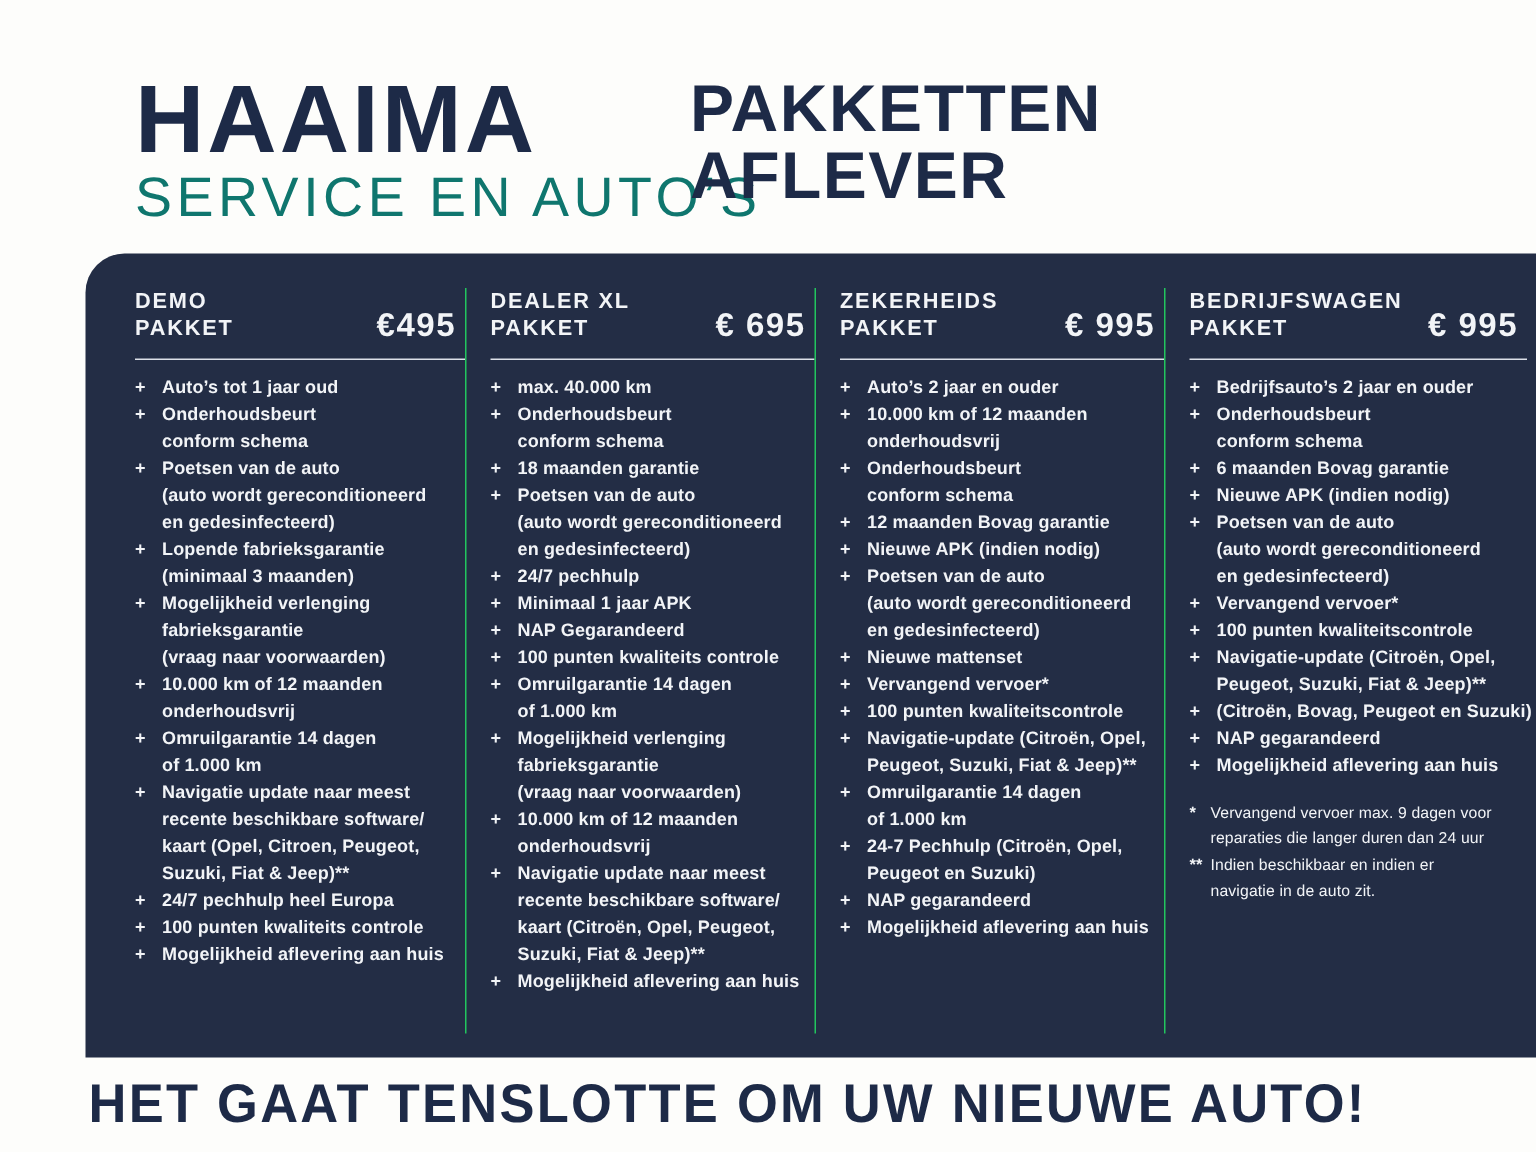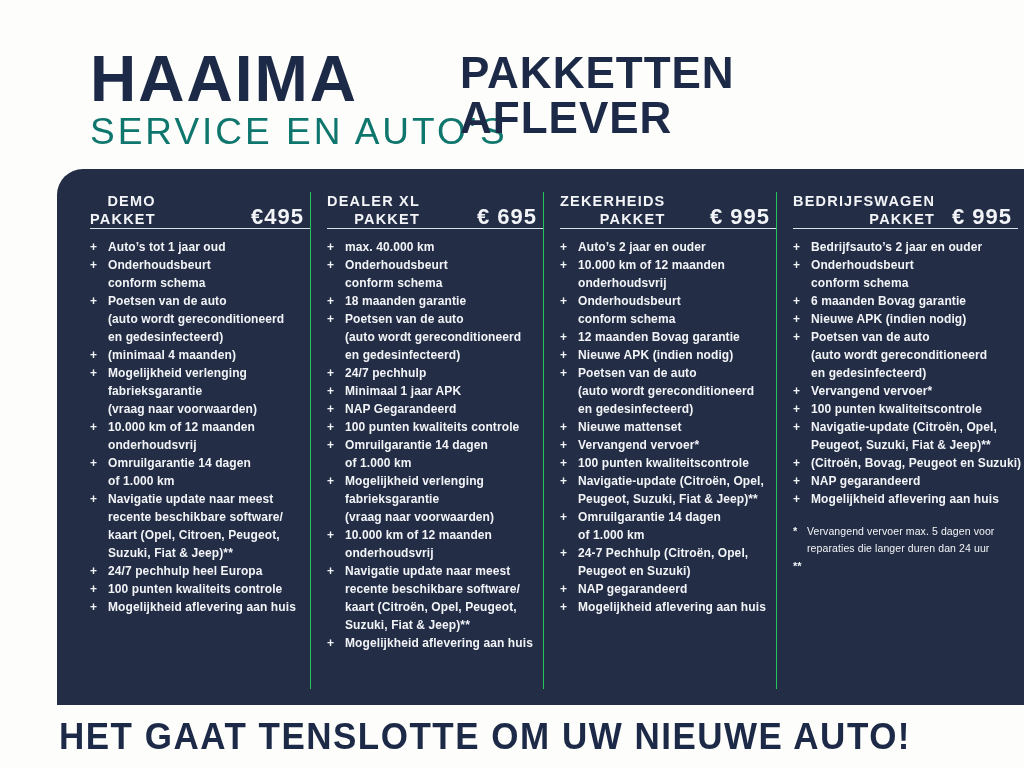--- a/index.html
+++ b/index.html
@@ -19,21 +19,21 @@
     position:absolute;left:57px;top:169px;right:0;height:536px;
     background:#232d45;border-radius:26px 0 0 0;
     color:#f2f4f7;
   }
   .cols{display:flex;height:100%;box-sizing:border-box;padding:23px 6px 16px 33px;}
   .col{width:220px;box-sizing:border-box;flex-shrink:0;}
   .col + .col{border-left:1px solid #22c55e;margin-left:0;padding-left:16px;width:233px;}
   .col:last-child{flex:1;}
 
   .pkg-head{display:flex;justify-content:space-between;align-items:flex-end;
-    border-bottom:1px solid #dce0e8;margin-bottom:9px;padding-right:6px;text-align:right;}
+    border-bottom:1px solid #dce0e8;padding-bottom:11px;margin-bottom:9px;padding-right:6px;}
   .pkg-name{font-size:14.5px;font-weight:700;letter-spacing:1.2px;line-height:18px;text-transform:uppercase;}
   .pkg-price{font-size:22px;font-weight:700;letter-spacing:1px;line-height:22px;white-space:nowrap;}
 
   .item{display:flex;align-items:flex-start;}
   .plus{width:18px;flex-shrink:0;font-weight:700;font-size:12px;line-height:18px;}
   .item-text{flex:1;}
   .item-line{font-size:12px;font-weight:600;line-height:18px;white-space:nowrap;letter-spacing:0.1px;}
 
   .footnotes{margin-top:15px;}
   .footnote{display:flex;align-items:flex-start;margin-bottom:2px;}
@@ -88,21 +88,22 @@
             <span class="plus">+</span>
             <div class="item-text">
               <div class="item-line">Poetsen van de auto</div>
               <div class="item-line">(auto wordt gereconditioneerd</div>
               <div class="item-line">en gedesinfecteerd)</div>
             </div>
           </div>
           <div class="item">
             <span class="plus">+</span>
             <div class="item-text">
-              <div class="item-line">(minimaal 4 maanden)</div>
+              <div class="item-line">Lopende fabrieksgarantie</div>
+              <div class="item-line">(minimaal 3 maanden)</div>
             </div>
           </div>
           <div class="item">
             <span class="plus">+</span>
             <div class="item-text">
               <div class="item-line">Mogelijkheid verlenging</div>
               <div class="item-line">fabrieksgarantie</div>
               <div class="item-line">(vraag naar voorwaarden)</div>
             </div>
           </div>
@@ -430,25 +431,29 @@
             <span class="plus">+</span>
             <div class="item-text">
               <div class="item-line">Mogelijkheid aflevering aan huis</div>
             </div>
           </div>
         </div>
   <div class="footnotes">
           <div class="footnote">
             <span class="fn-marker">*</span>
             <div>
-              <div class="fn-line">Vervangend vervoer max. 5 dagen voor</div>
+              <div class="fn-line">Vervangend vervoer max. 9 dagen voor</div>
               <div class="fn-line">reparaties die langer duren dan 24 uur</div>
             </div>
           </div>
           <div class="footnote">
             <span class="fn-marker">**</span>
+            <div>
+              <div class="fn-line">Indien beschikbaar en indien er</div>
+              <div class="fn-line">navigatie in de auto zit.</div>
+            </div>
           </div>
         </div>
       </div>
 </div>
 </section>
 
 <div class="tagline">HET GAAT TENSLOTTE OM UW NIEUWE AUTO!</div>
 
 </body></html>

